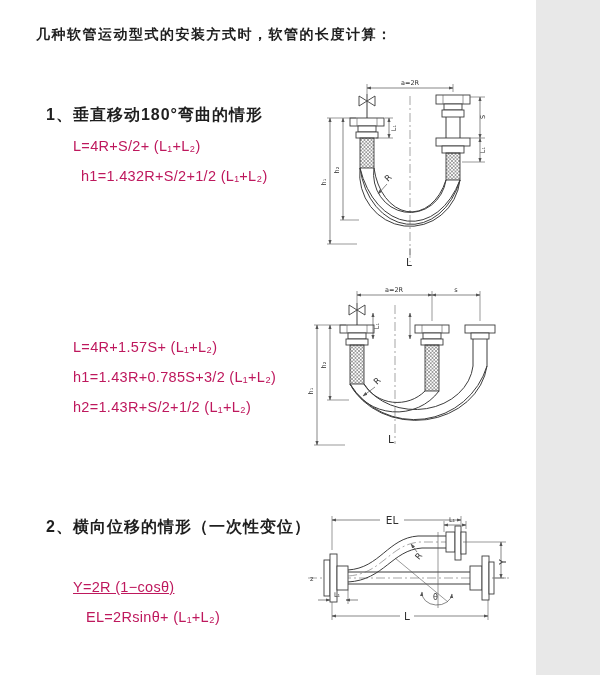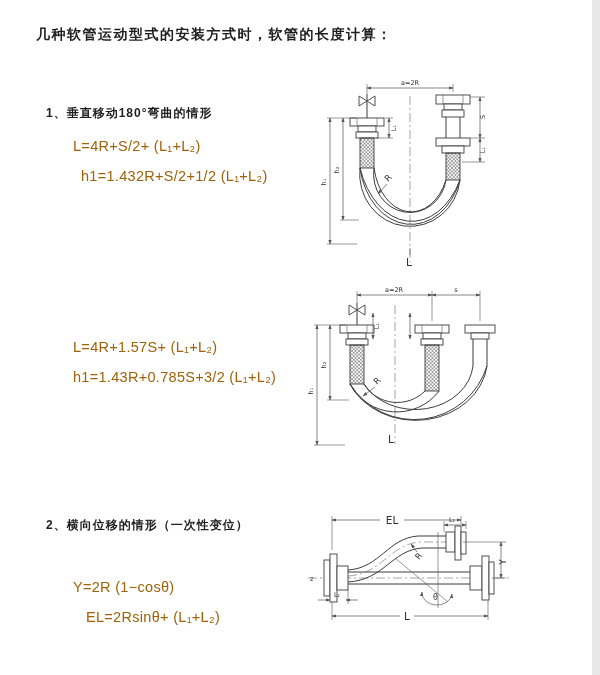--- a/index.html
+++ b/index.html
@@ -1,21 +1,21 @@
 <!DOCTYPE html>
 <html><head>
 <meta charset="utf-8">
 <style>
   html,body{margin:0;padding:0;background:#e8e8e8;}
-  .page{position:relative;width:592px;height:675px;background:#ffffff;overflow:hidden;
+  .page{position:relative;width:536px;height:675px;background:#ffffff;overflow:hidden;
         font-family:"Liberation Sans","DejaVu Sans",sans-serif;color:#1f1f1f;}
   .t{position:absolute;white-space:nowrap;}
   .title{font-size:14px;font-weight:bold;letter-spacing:1.5px;}
-  .heading{font-size:12px;font-weight:bold;letter-spacing:1px;}
-  .formula{font-size:14.5px;font-weight:500;color:#a16207;letter-spacing:.3px;}
+  .heading{font-size:16px;font-weight:bold;letter-spacing:1px;}
+  .formula{font-size:14.5px;font-weight:500;color:#be185d;letter-spacing:.3px;}
   svg{position:absolute;overflow:visible;}
   svg text{font-family:"DejaVu Sans","Liberation Sans",sans-serif;fill:#2f2f2f;}
   .ln{stroke:#3d3d3d;stroke-width:1;fill:none;}
   .fl{stroke:#3d3d3d;stroke-width:.9;fill:#ffffff;}
   .thin{stroke:#555;stroke-width:.6;fill:none;}
   .dim{stroke:#555;stroke-width:.7;fill:none;}
   .cl{stroke:#6a6a6a;stroke-width:.6;fill:none;stroke-dasharray:9 3 2 3;}
   .sl{font-size:6.5px;}
   .ml{font-size:10.5px;}
   .braid{stroke:#3d3d3d;stroke-width:.9;}
@@ -26,23 +26,24 @@
 <div class="page">
 
   <div class="t title" style="left:36px;top:26px;">几种软管运动型式的安装方式时，软管的长度计算：</div>
 
   <div class="t heading" style="left:46px;top:105px;">1、垂直移动180°弯曲的情形</div>
   <div class="t formula" style="left:73px;top:138px;">L=4R+S/2+ (L₁+L₂)</div>
   <div class="t formula" style="left:73px;top:168px;margin-left:8px;">h1=1.432R+S/2+1/2 (L₁+L₂)</div>
 
   <div class="t formula" style="left:73px;top:339px;">L=4R+1.57S+ (L₁+L₂)</div>
   <div class="t formula" style="left:73px;top:369px;">h1=1.43R+0.785S+3/2 (L₁+L₂)</div>
+  <div class="t formula" style="left:73px;top:399px;">h2=1.43R+S/2+1/2 (L₁+L₂)</div>
 
   <div class="t heading" style="left:46px;top:517px;">2、横向位移的情形（一次性变位）</div>
-  <div class="t formula" style="left:73px;top:579px;">Y=2R (1−cosθ)</div>
+  <div class="t formula" style="left:73px;top:579px;text-decoration:underline;">Y=2R (1−cosθ)</div>
   <div class="t formula" style="left:86px;top:609px;">EL=2Rsinθ+ (L₁+L₂)</div>
 
   <svg style="left:312px;top:70px;" width="268" height="200" viewBox="0 0 268 200">
     <defs>
       <marker id="ar1" viewBox="0 0 10 10" refX="9" refY="5" markerWidth="7" markerHeight="7" orient="auto-start-reverse">
         <path d="M0,1.5 L10,5 L0,8.5 z" fill="#555"></path>
       </marker>
       <pattern id="br1" width="3.5" height="3.5" patternUnits="userSpaceOnUse">
         <path d="M0,0 L3.5,3.5 M3.5,0 L0,3.5" stroke="#4a4a4a" stroke-width="0.5"></path>
       </pattern>

